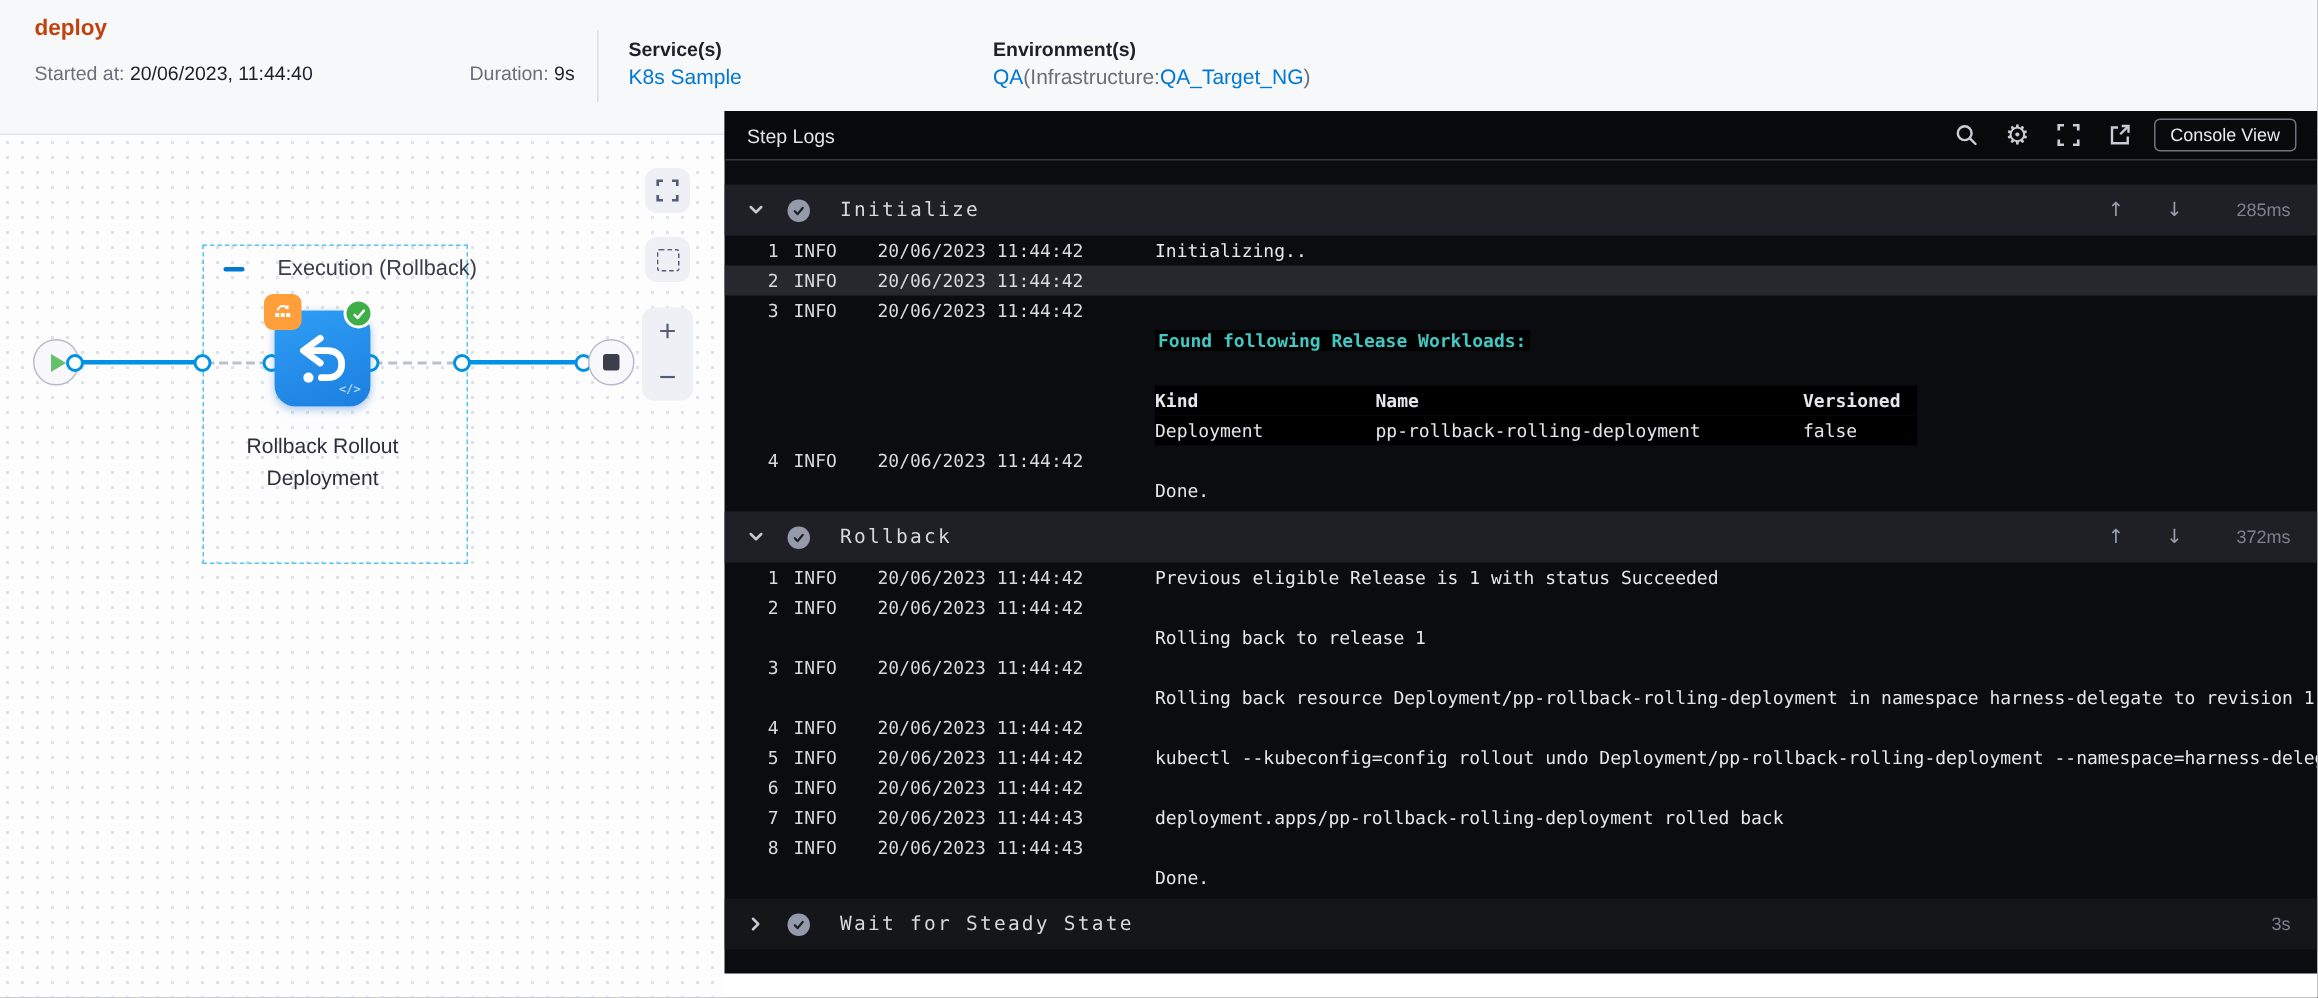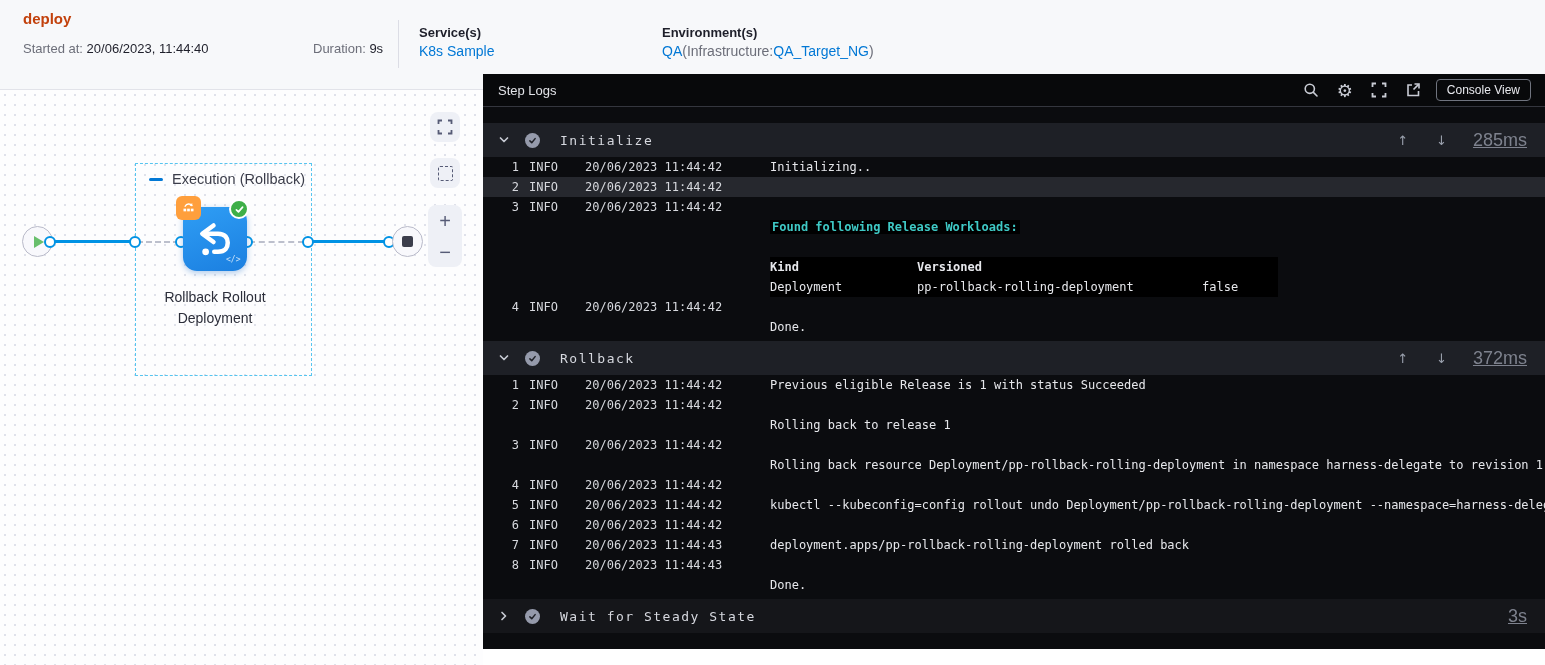--- a/index.html
+++ b/index.html
@@ -27,21 +27,21 @@
   .canvas {
     position:absolute; left:0; top:90px; width:483px; height:575px;
     background-color:#fdfdfe;
     background-image:radial-gradient(#dfe1ea 1px, transparent 1.2px);
     background-size:10px 10px;
   }
   .stage-box {
     position:absolute; left:135px; top:73px; width:177px; height:213px;
     border:1px dashed #56c5f0; background:transparent;
   }
-  .stage-head { position:absolute; left:13px; top:7px; display:flex; align-items:center; gap:9px; }
+  .stage-head { position:absolute; left:13px; top:7px; display:flex; align-items:center; gap:22px; }
   .minus-dash { width:14px; height:3px; border-radius:2px; background:var(--blue-link,#0278d5); }
   .stage-label { font-size:14.5px; color:#3b3d4a; white-space:nowrap; }
 
   .edge-solid { position:absolute; height:3px; background:var(--blue,#0092e4); top:150px; border-radius:2px; }
   .edge-dashed { position:absolute; top:151px; border-top:2px dashed #bcbfcc; }
   .port {
     position:absolute; width:12px; height:12px; border-radius:50%;
     background:#fff; border:2.5px solid var(--blue,#0092e4); top:146px;
   }
   .term-node {
@@ -102,21 +102,21 @@
   .section-header {
     height:34px; background:#1e2026; display:flex; align-items:center; padding:0 18px 0 14px; cursor:pointer;
   }
   .section-header.collapsed { background:#15161a; }
   .chev { width:14px; display:flex; justify-content:center; }
   .scheck { width:15px; height:15px; border-radius:50%; background:#959aab; margin-left:14px;
             display:flex; align-items:center; justify-content:center; }
   .sname { margin-left:20px; font-family:"DejaVu Sans Mono", monospace; font-size:13px; letter-spacing:1.5px; color:#d6d8df; }
   .sspacer { flex:1; }
   .sarrow { color:#9aa0ad; font-size:13px; margin-left:28px; cursor:pointer; font-family:"DejaVu Sans", sans-serif; }
-  .sdur { margin-left:26px; min-width:46px; text-align:right; font-size:18px; color:#7e828e;text-decoration:underline; }
+  .sdur { margin-left:26px; min-width:46px; text-align:right; font-size:12px; color:#7e828e; }
 
   .log-row { position:relative; height:20px; font-family:"DejaVu Sans Mono", monospace; font-size:12px; line-height:20px; white-space:pre; }
   .log-row.highlight { background:#26282e; }
   .lnum  { position:absolute; left:14px; width:22px; text-align:right; color:#d7d9de; }
   .llevel{ position:absolute; left:46px; color:#d7d9de; }
   .ltime { position:absolute; left:102px; color:#d7d9de; }
   .lmsg  { position:absolute; left:287px; right:0; overflow:hidden; color:#e6e7eb; }
   .chip-yellow { background:#000; color:var(--yellow,#e8e44d); font-weight:bold; padding:0 2px; }
   .chip-cyan   { background:#000; color:var(--cyan,#3fc9c5); font-weight:bold; padding:0 2px; }
   .ltable { background:#000; width:508px; display:inline-flex;align-items:center; }
@@ -265,21 +265,21 @@
             <span class="sspacer"></span>
             <span class="sarrow">↑</span>
             <span class="sarrow">↓</span>
             <span class="sdur">285ms</span>
           </div>
           <div class="log-row"><span class="lnum">1</span><span class="llevel">INFO</span><span class="ltime">20/06/2023 11:44:42</span><span class="lmsg">Initializing..</span></div>
           <div class="log-row highlight"><span class="lnum">2</span><span class="llevel">INFO</span><span class="ltime">20/06/2023 11:44:42</span></div>
           <div class="log-row"><span class="lnum">3</span><span class="llevel">INFO</span><span class="ltime">20/06/2023 11:44:42</span><span class="lmsg"></span></div>
           <div class="log-row"><span class="lmsg"><span class="chip-cyan">Found following Release Workloads:</span></span></div>
           <div class="log-row"><span class="lmsg"></span></div>
-          <div class="log-row"><span class="lmsg"><span class="ltable thead"><span class="tc0">Kind</span><span class="tc2">Versioned</span></span></span></div>
+          <div class="log-row"><span class="lmsg"><span class="ltable thead"><span class="tc0">Kind</span><span class="tc1">Name</span><span class="tc2">Versioned</span></span></span></div>
           <div class="log-row"><span class="lmsg"><span class="ltable"><span class="tc0">Deployment</span><span class="tc1">pp-rollback-rolling-deployment</span><span class="tc2">false</span></span></span></div>
           <div class="log-row"><span class="lnum">4</span><span class="llevel">INFO</span><span class="ltime">20/06/2023 11:44:42</span><span class="lmsg"></span></div>
           <div class="log-row"><span class="lmsg">Done.</span></div>
         </div>
         <div class="log-section">
           <div class="section-header">
             <span class="chev">
               <svg width="12" height="12" viewBox="0 0 12 12">
                 <path d="M2.5 4 L6 7.5 L9.5 4" fill="none" stroke="#c6c9d2" stroke-width="1.7" stroke-linecap="round" stroke-linejoin="round"></path>
               </svg>

